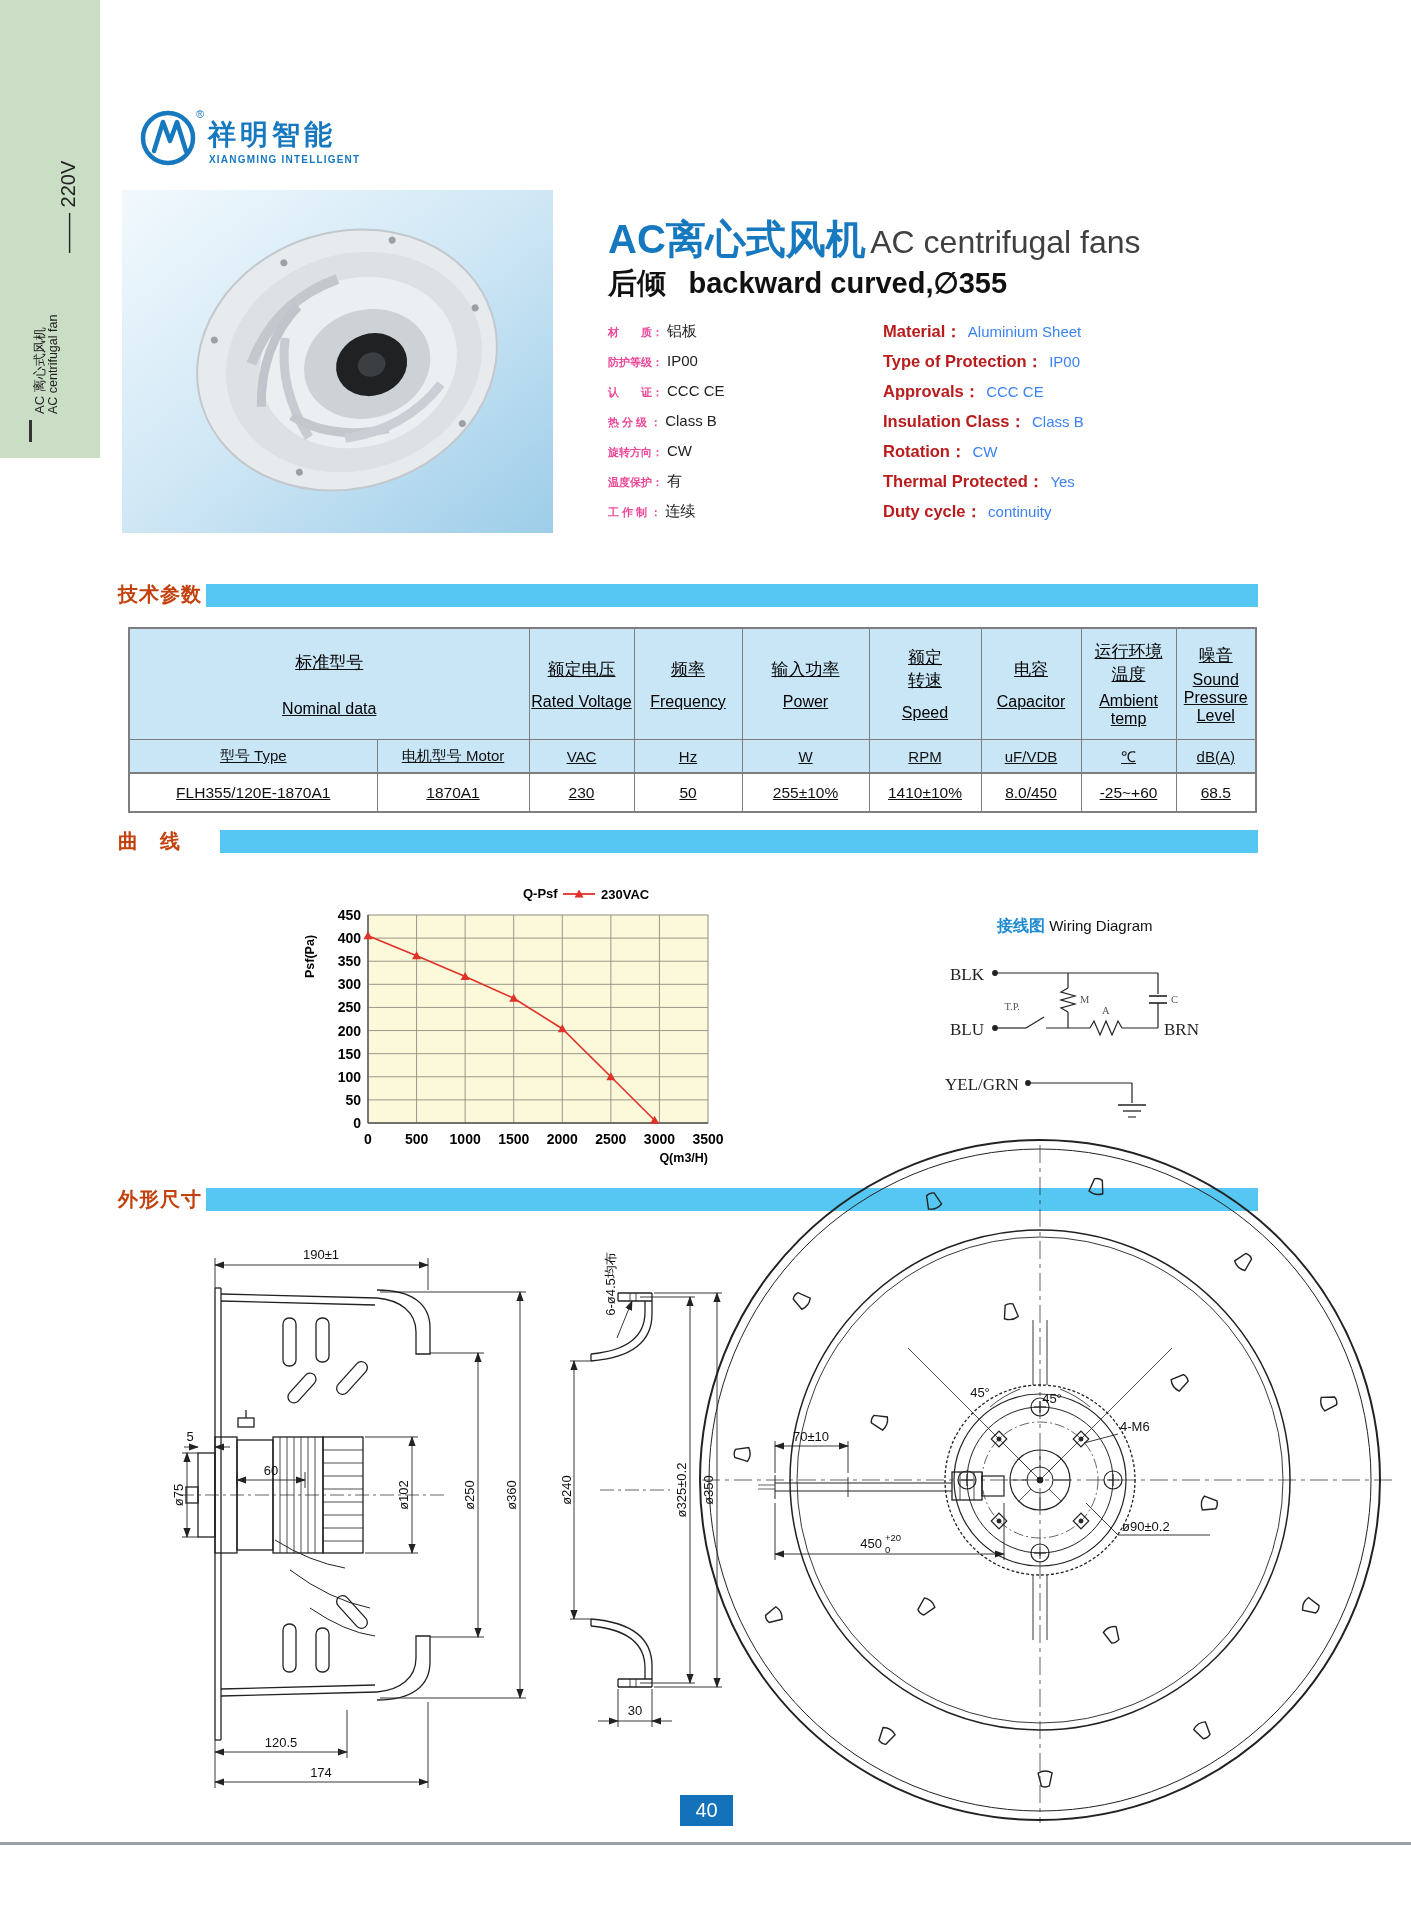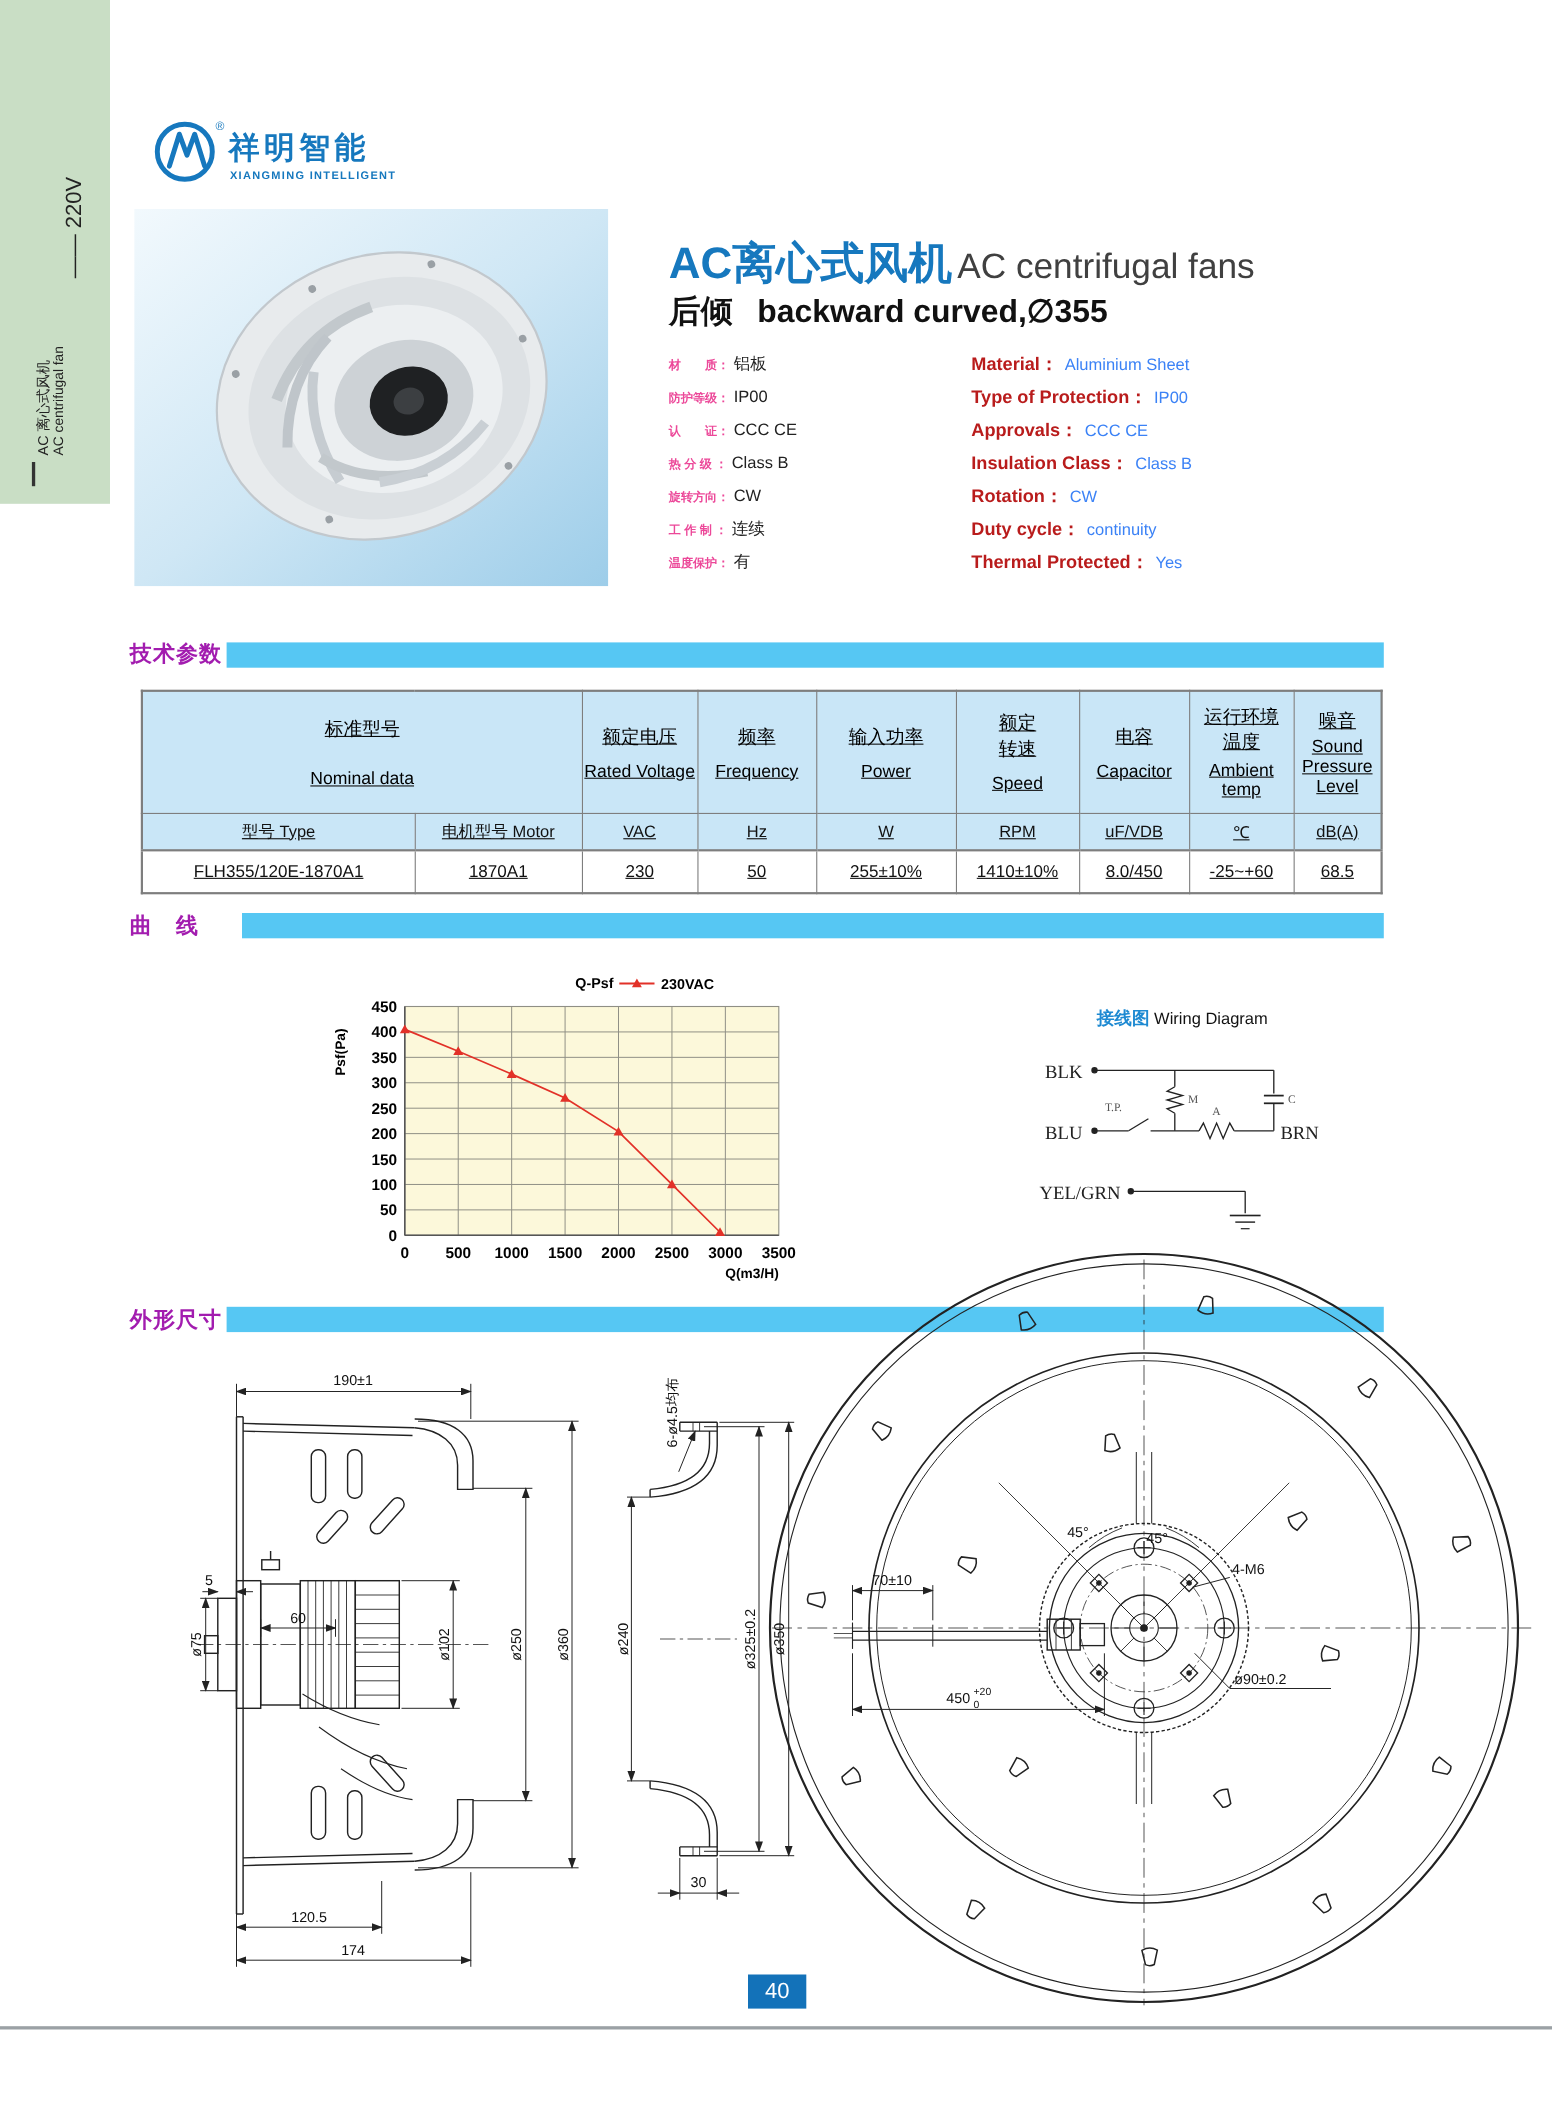--- a/index.html
+++ b/index.html
@@ -1,21 +1,21 @@
 <!DOCTYPE html>
 <html><head>
 <meta charset="utf-8">
 <style>
   html,body{margin:0;padding:0;background:#ffffff;font-family:"Liberation Sans",sans-serif;}
   .page{position:relative;width:1411px;height:1914px;background:#fff;overflow:hidden;color:#111;}
   .abs{position:absolute;}
   .vtext{position:absolute;transform-origin:0 0;transform:rotate(-90deg);white-space:nowrap;color:#222;}
   .vbar{position:absolute;width:2.5px;height:22px;background:#333;}
   .sidebar{position:absolute;left:0;top:0;width:100px;height:458px;background:#c9dec5;}
-  .sec-title{position:absolute;left:118px;font-size:20px;font-weight:bold;color:#a21caf;letter-spacing:1px;}
+  .sec-title{position:absolute;left:118px;font-size:20px;font-weight:bold;color:#c2410c;letter-spacing:1px;}
   .sec-bar{position:absolute;height:23px;background:#56c7f3;}
   .title-cn{font-size:40px;font-weight:bold;color:#1678be;}
   .title-en{font-size:32px;color:#404040;}
   .subtitle{font-size:29px;font-weight:bold;color:#111;}
   .spec-row{height:30px;line-height:30px;white-space:nowrap;}
   .cnlab{font-size:11px;font-weight:bold;color:#ec4899;}
   .cnval{font-size:15px;color:#222;margin-left:4px;}
   .enlab{font-size:16.5px;font-weight:bold;color:#b91c1c;}
   .enval{font-size:15px;color:#3b82f6;margin-left:6px;}
   .spec-en{position:absolute;left:275px;top:0;}
@@ -117,26 +117,26 @@
     </div>
     <div class="spec-row" style="position:relative;">
       <span class="cnlab">热 分 级 ：</span><span class="cnval">Class B</span>
       <span class="spec-en"><span class="enlab">Insulation Class：</span><span class="enval">Class B</span></span>
     </div>
     <div class="spec-row" style="position:relative;">
       <span class="cnlab">旋转方向：</span><span class="cnval">CW</span>
       <span class="spec-en"><span class="enlab">Rotation：</span><span class="enval">CW</span></span>
     </div>
     <div class="spec-row" style="position:relative;">
+      <span class="cnlab">温度保护：</span><span class="cnval">有</span>
+      <span class="spec-en"><span class="enlab">Thermal Protected：</span><span class="enval">Yes</span></span>
+    </div>
+    <div class="spec-row" style="position:relative;">
       <span class="cnlab">工 作 制 ：</span><span class="cnval">连续</span>
       <span class="spec-en"><span class="enlab">Duty cycle：</span><span class="enval">continuity</span></span>
-    </div>
-    <div class="spec-row" style="position:relative;">
-      <span class="cnlab">温度保护：</span><span class="cnval">有</span>
-      <span class="spec-en"><span class="enlab">Thermal Protected：</span><span class="enval">Yes</span></span>
     </div>
   </div>
 
   <div class="sec-title" style="top:581px;">技术参数</div>
   <div class="sec-bar" style="left:206px;top:584px;width:1052px;"></div>
 
   <table class="spec" style="position:absolute;left:128px;top:627px;width:1127px;">
     <colgroup>
       <col style="width:248px">
         <col style="width:152px">

